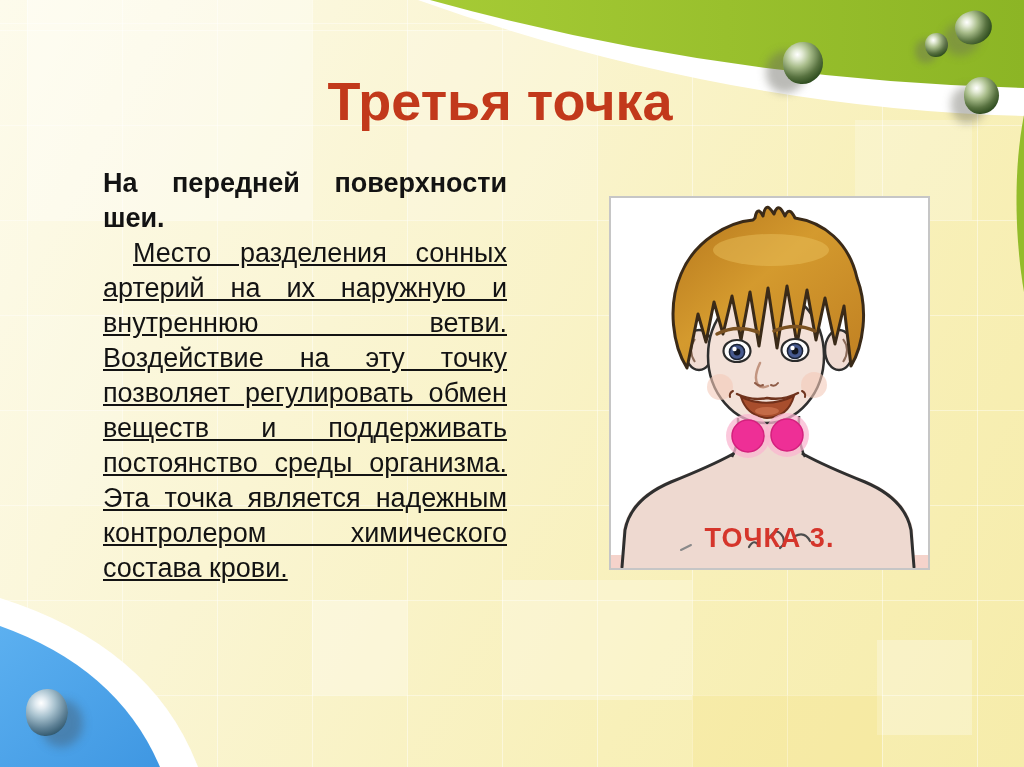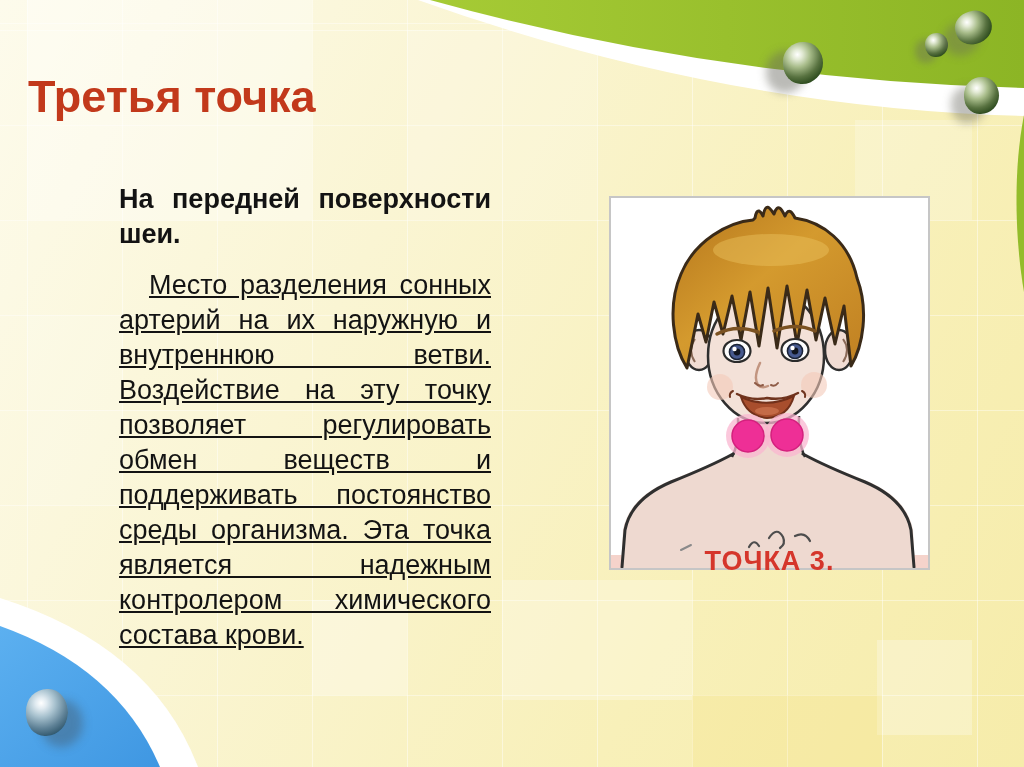--- a/index.html
+++ b/index.html
@@ -31,41 +31,41 @@
     background:radial-gradient(circle at 36% 30%, #ffffff 0%, #e1ebf1 13%, #a7c1ce 33%, #5e8196 60%, #30576d 80%, #41697e 95%);
   }
   .d1{left:783px; top:42px; width:40px; height:42px; box-shadow:-17px 9px 9px rgba(105,105,95,.45);}
   .d2{left:925px; top:33px; width:23px; height:24px; box-shadow:-10px 6px 6px rgba(105,105,95,.40);}
   .d3{left:955px; top:11px; width:37px; height:33px; transform:rotate(-14deg); box-shadow:-14px 8px 8px rgba(105,105,95,.40);}
   .d4{left:964px; top:77px; width:35px; height:37px; box-shadow:-13px 9px 8px rgba(105,105,95,.42);}
   .d5{left:26px;  top:689px; width:42px; height:47px; box-shadow:15px 11px 10px rgba(70,85,100,.42);}
   
   .title{
     position:absolute; z-index:4; left:0; right:24px; top:74px;
-    text-align:left; font-weight:bold; font-size:45px; line-height:1;
-    color:#c2391b; letter-spacing:0px;margin-left:28px;
+    text-align:center; font-weight:bold; font-size:54px; line-height:1;
+    color:#c2391b; letter-spacing:0px;
   }
   
   .body-text{
     position:absolute; z-index:4; left:103px; top:166px; width:404px;
     font-size:27px; line-height:35px; color:#131313;
     text-align:justify; hyphens:none;
   }
-  .body-text p{margin:16px; padding:0;}
+  .body-text p{margin:0; padding:0;}
   .body-text p.lead{font-weight:bold;}
   .body-text p.main{text-indent:30px;text-decoration:underline;}
   
   .figure{
     position:absolute; z-index:4; left:609px; top:196px;
     width:317px; height:370px; background:#ffffff;
     border:2px solid #c6c6c6;
   }
   .figure svg{display:block;}
   .figure-caption{
-    position:absolute; left:0; right:0; top:348px; z-index:5;
+    position:absolute; left:0; right:0; top:325px; z-index:5;
     text-align:center; font-weight:bold; font-size:27px;
     letter-spacing:1px; color:#d5352b;
   }
 </style>
 </head>
 <body>
 
 <div class="slide">
 
   <div class="grid"></div>

